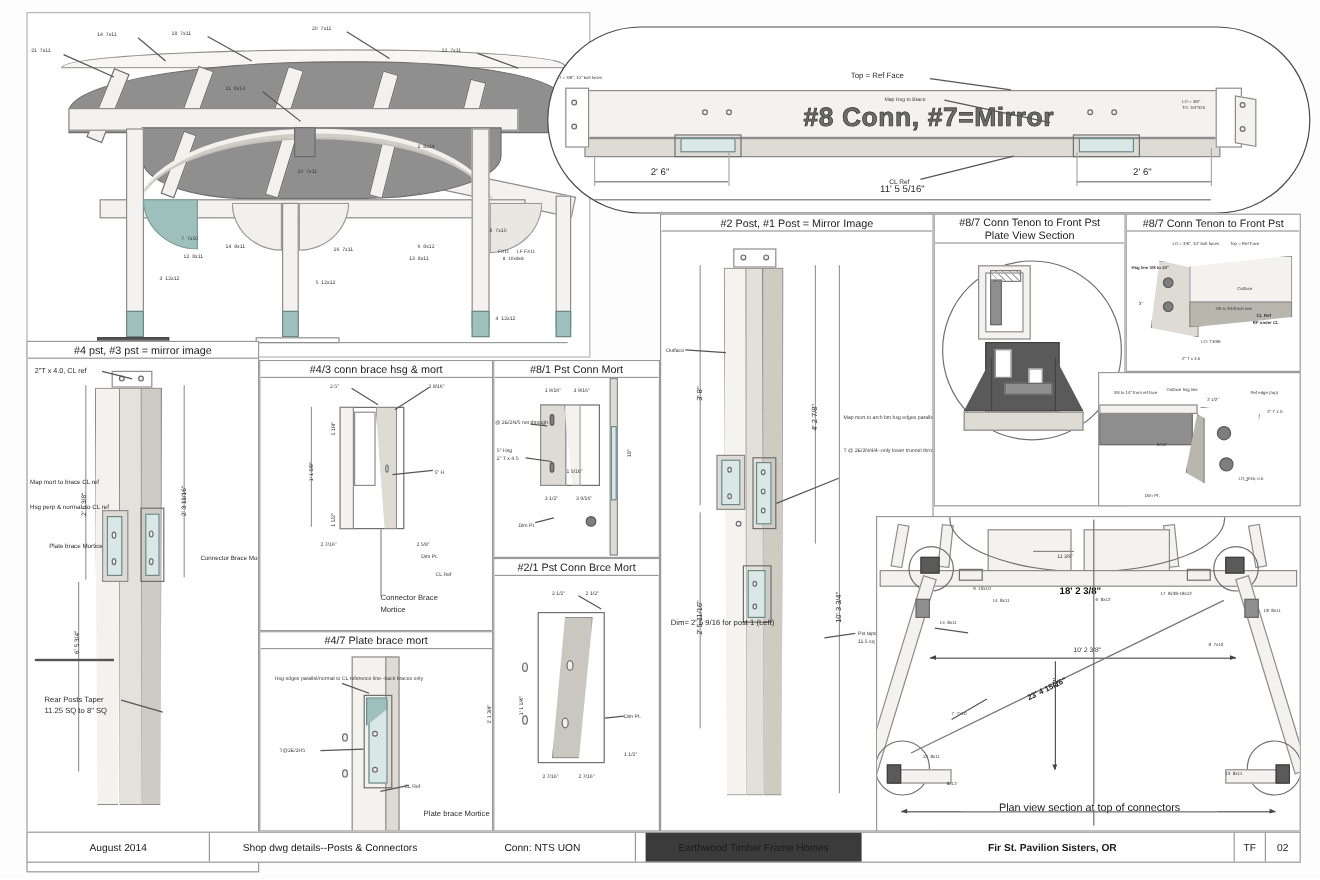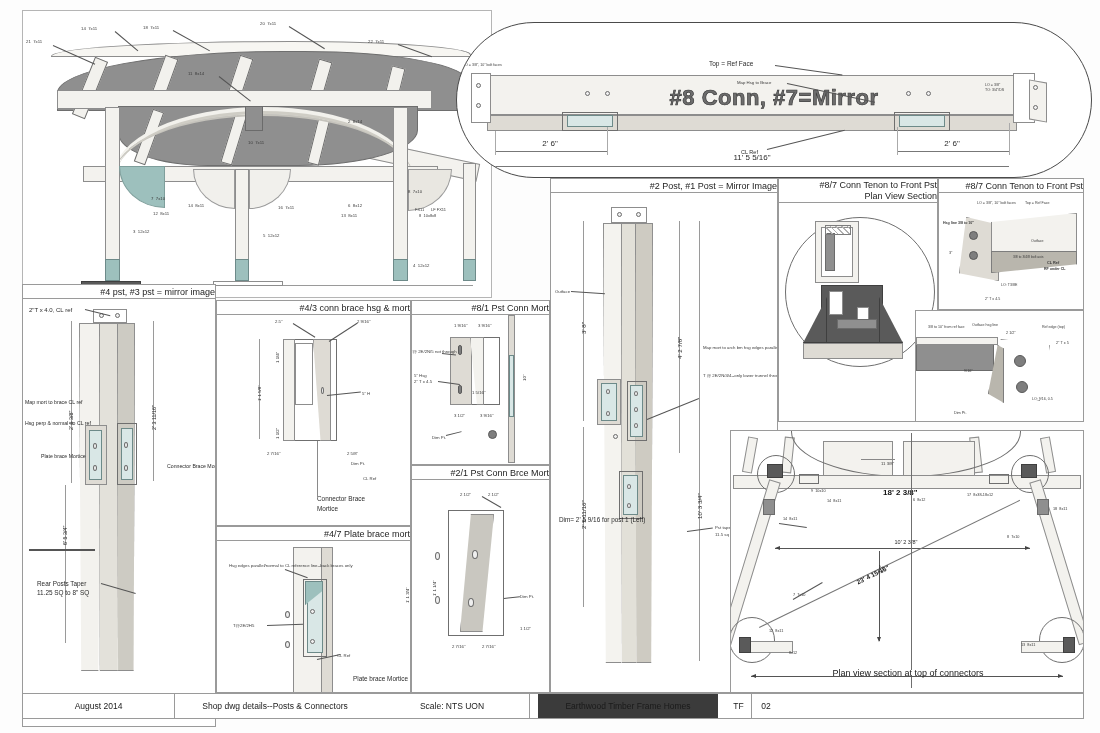--- a/index.html
+++ b/index.html
@@ -18,21 +18,21 @@
     position: absolute;
     border: 1px solid #9a9a9a;
     background: #ffffff;
     overflow: hidden;
   }
   .panel-title {
     position: absolute;
     left: 0; right: 0; top: 0;
     height: 14px;
     line-height: 14px;
-    text-align: right;
+    text-align: center;
     font-size: 9px;
     color: #1d1d1d;
     border-bottom: 1px solid #9a9a9a;
     background: #fff;
     white-space: nowrap;
   }
   .panel-title.two-line { height: 24px; line-height: 11px; padding-top: 1px; }
   .note {
     position: absolute;
     font-size: 5.2px;
@@ -480,21 +480,21 @@
 
     <div class="note md" style="left:8px; top:337px;">Dim= 2' 5 9/16 for post 1 (Left)</div>
     <div class="note sm" style="left:164px; top:346px;">Pst taper</div>
     <div class="note sm" style="left:164px; top:353px;">11.5 sq to 8.0 Sq</div>
     <div class="leader" style="left:136px; top:352px; width:26px; transform:rotate(-8deg);"></div>
   </div>
 
   <div class="panel" style="left:778px; top:178px; width:160px; height:244px;">
     <div class="panel-title two-line">
       <div>#8/7 Conn Tenon to Front Pst</div>
-      <div>Plan View Section</div>
+      <div>Plate View Section</div>
     </div>
 
     <div class="bigcirc" style="left:6px; top:38px; width:150px; height:150px;"></div>
 
     <div class="tim face-lt" style="left:36px; top:42px; width:44px; height:62px;"></div>
     <div class="tim face-white" style="left:42px; top:48px; width:32px; height:50px;"></div>
     <div class="tim face-gray" style="left:46px; top:54px; width:10px; height:38px;"></div>
 
     <div class="tim face-dgray" style="left:42px; top:106px; width:62px; height:58px;"></div>
     <div class="tim face-dgray" style="left:24px; top:118px; width:24px; height:46px; clip-path:polygon(0 100%, 100% 0, 100% 100%);"></div>
@@ -612,21 +612,22 @@
     <div class="note sm" style="left:290px; top:212px; font-size:3.8px;">13  8x11</div>
     <div class="note sm" style="left:58px; top:220px; font-size:3.8px;">8x12</div>
 
     <div class="leader" style="left:48px; top:92px; width:28px; transform:rotate(8deg);"></div>
     <div class="leader" style="left:62px; top:168px; width:34px; transform:rotate(-30deg);"></div>
   </div>
 
   <div id="titleblock">
     <div class="tb-date">August 2014</div>
     <div class="tb-desc">Shop dwg details--Posts &amp; Connectors</div>
-    <div class="tb-scale">Scale: NTS UON</div>
+    <div class="tb-scale">Conn: NTS UON</div>
     <div class="tb-gap"></div>
     <div class="tb-logo">Earthwood Timber Frame Homes</div>
     <div class="tb-gap"></div>
+    <div class="tb-proj">Fir St. Pavilion  Sisters, OR</div>
     <div class="tb-init">TF</div>
     <div class="tb-num">02</div>
   </div>
 
 </div>
 
 </body></html>

